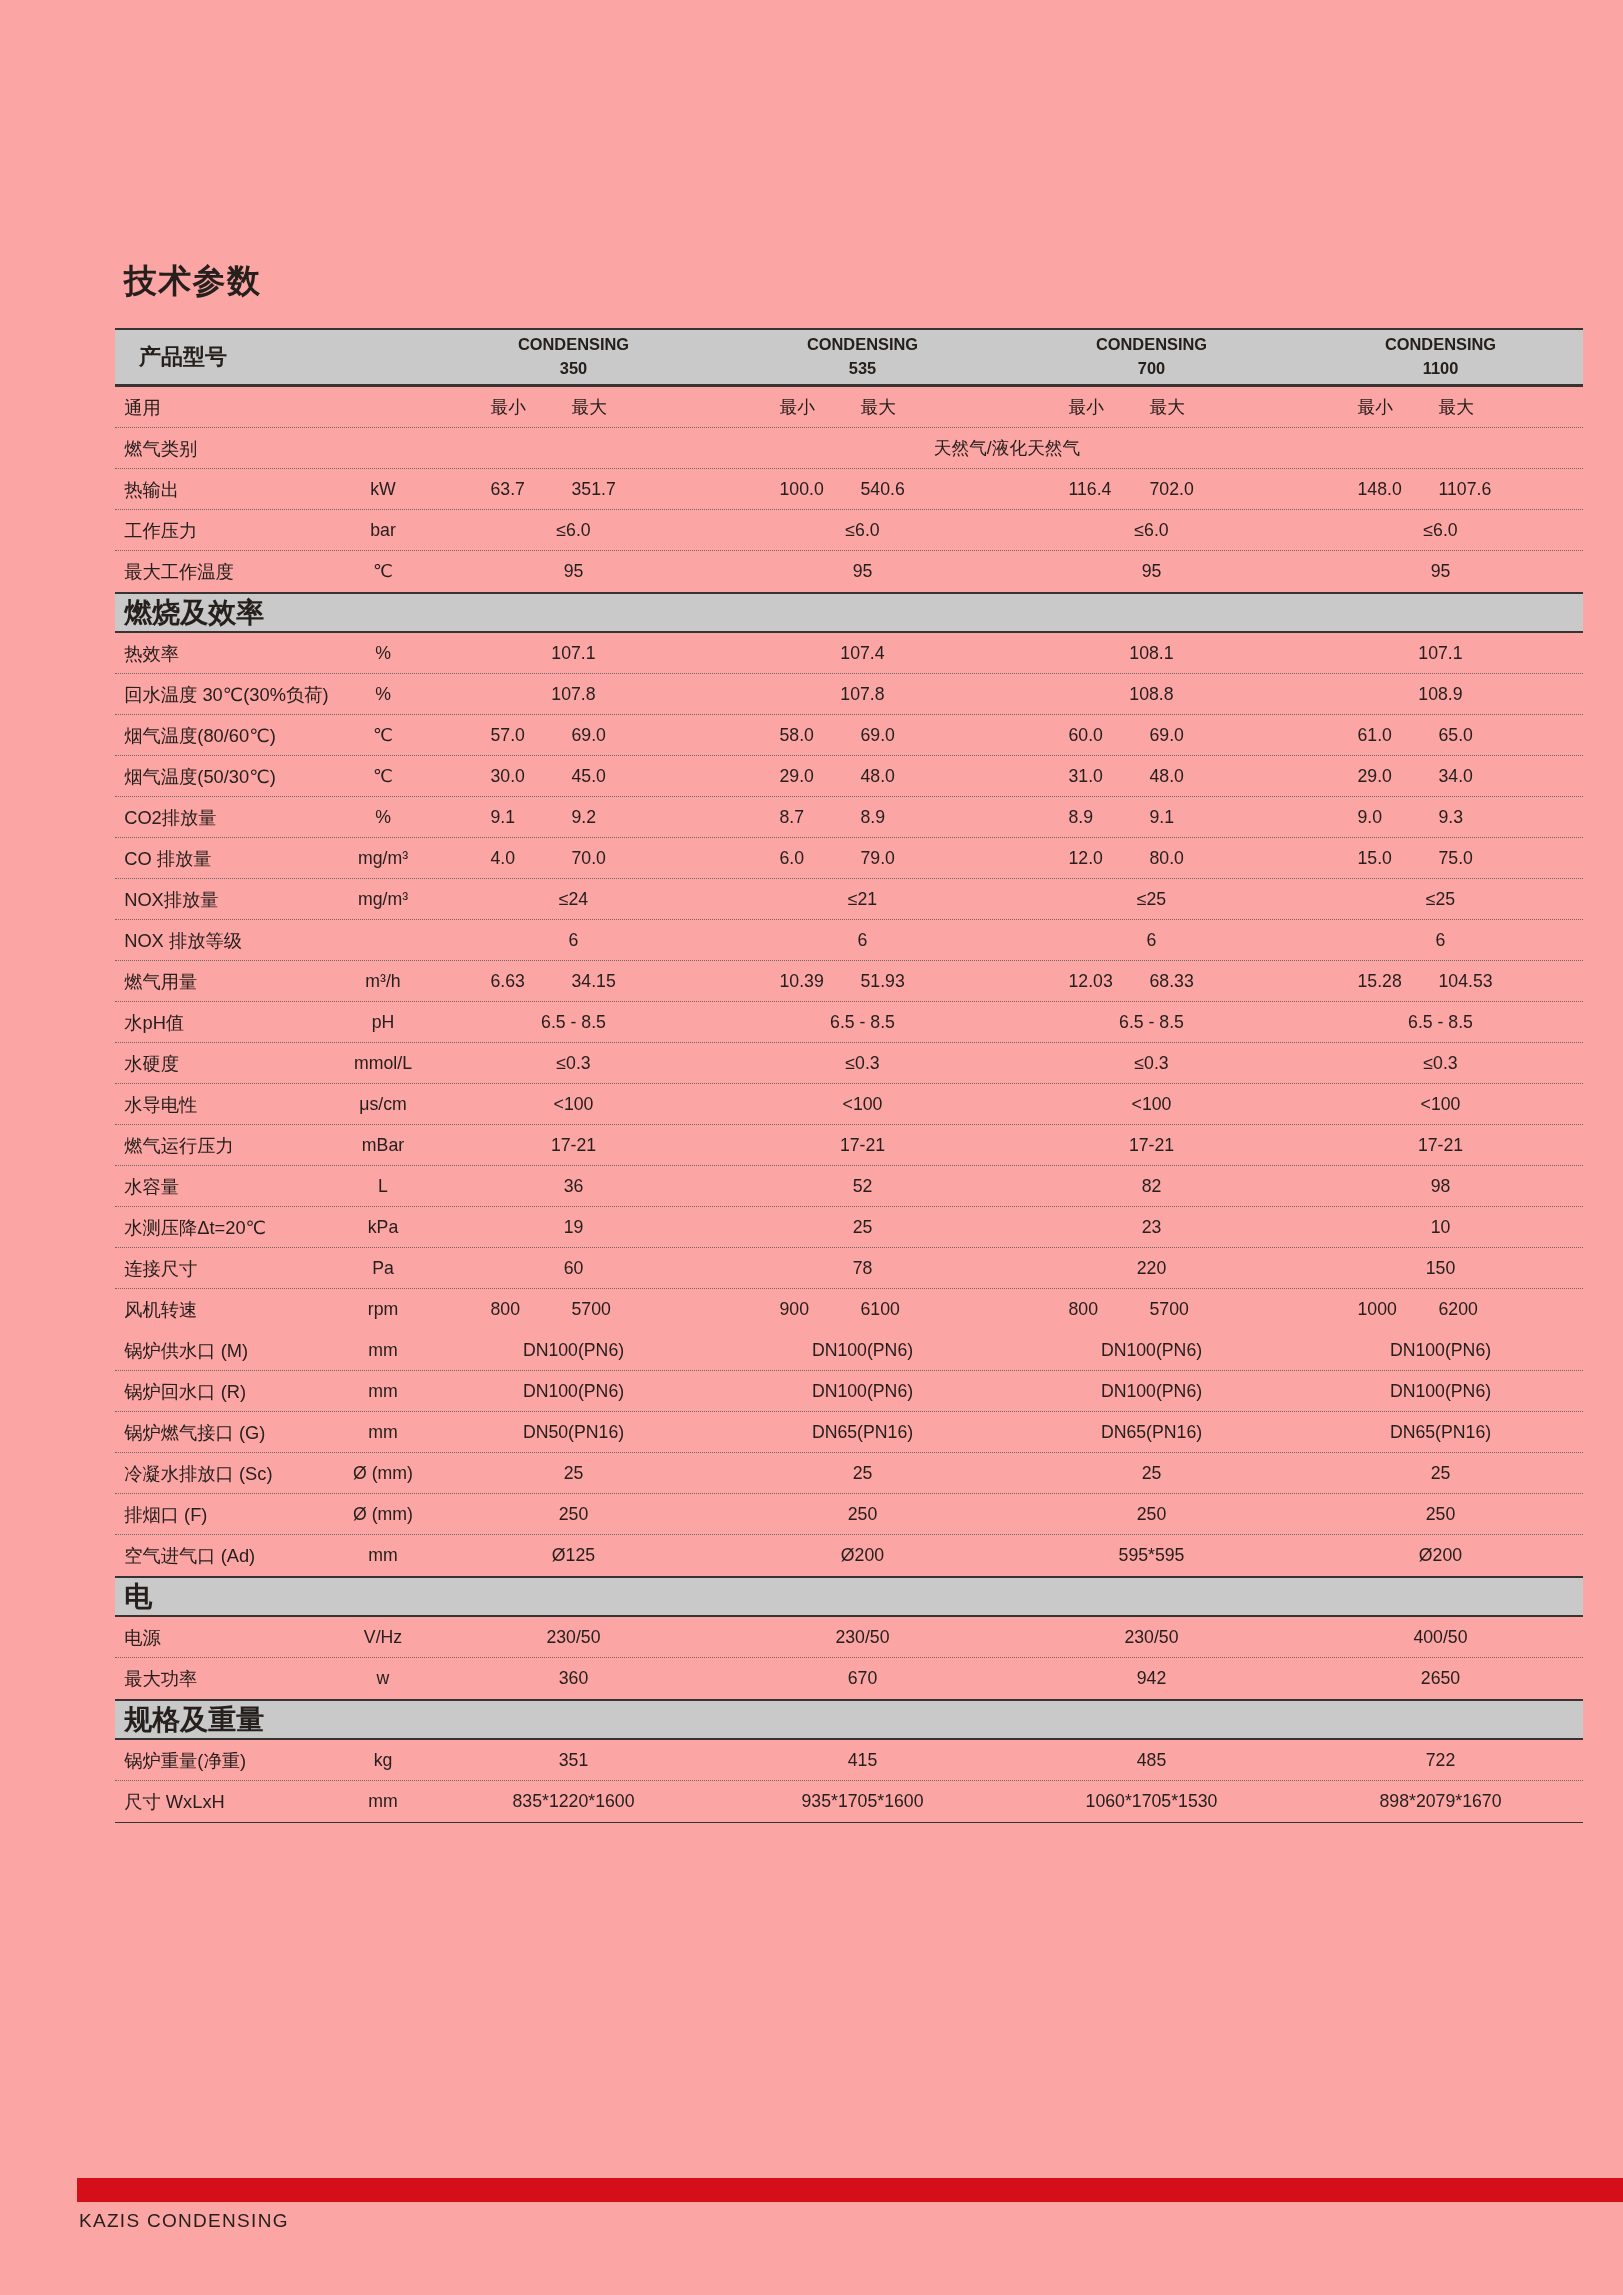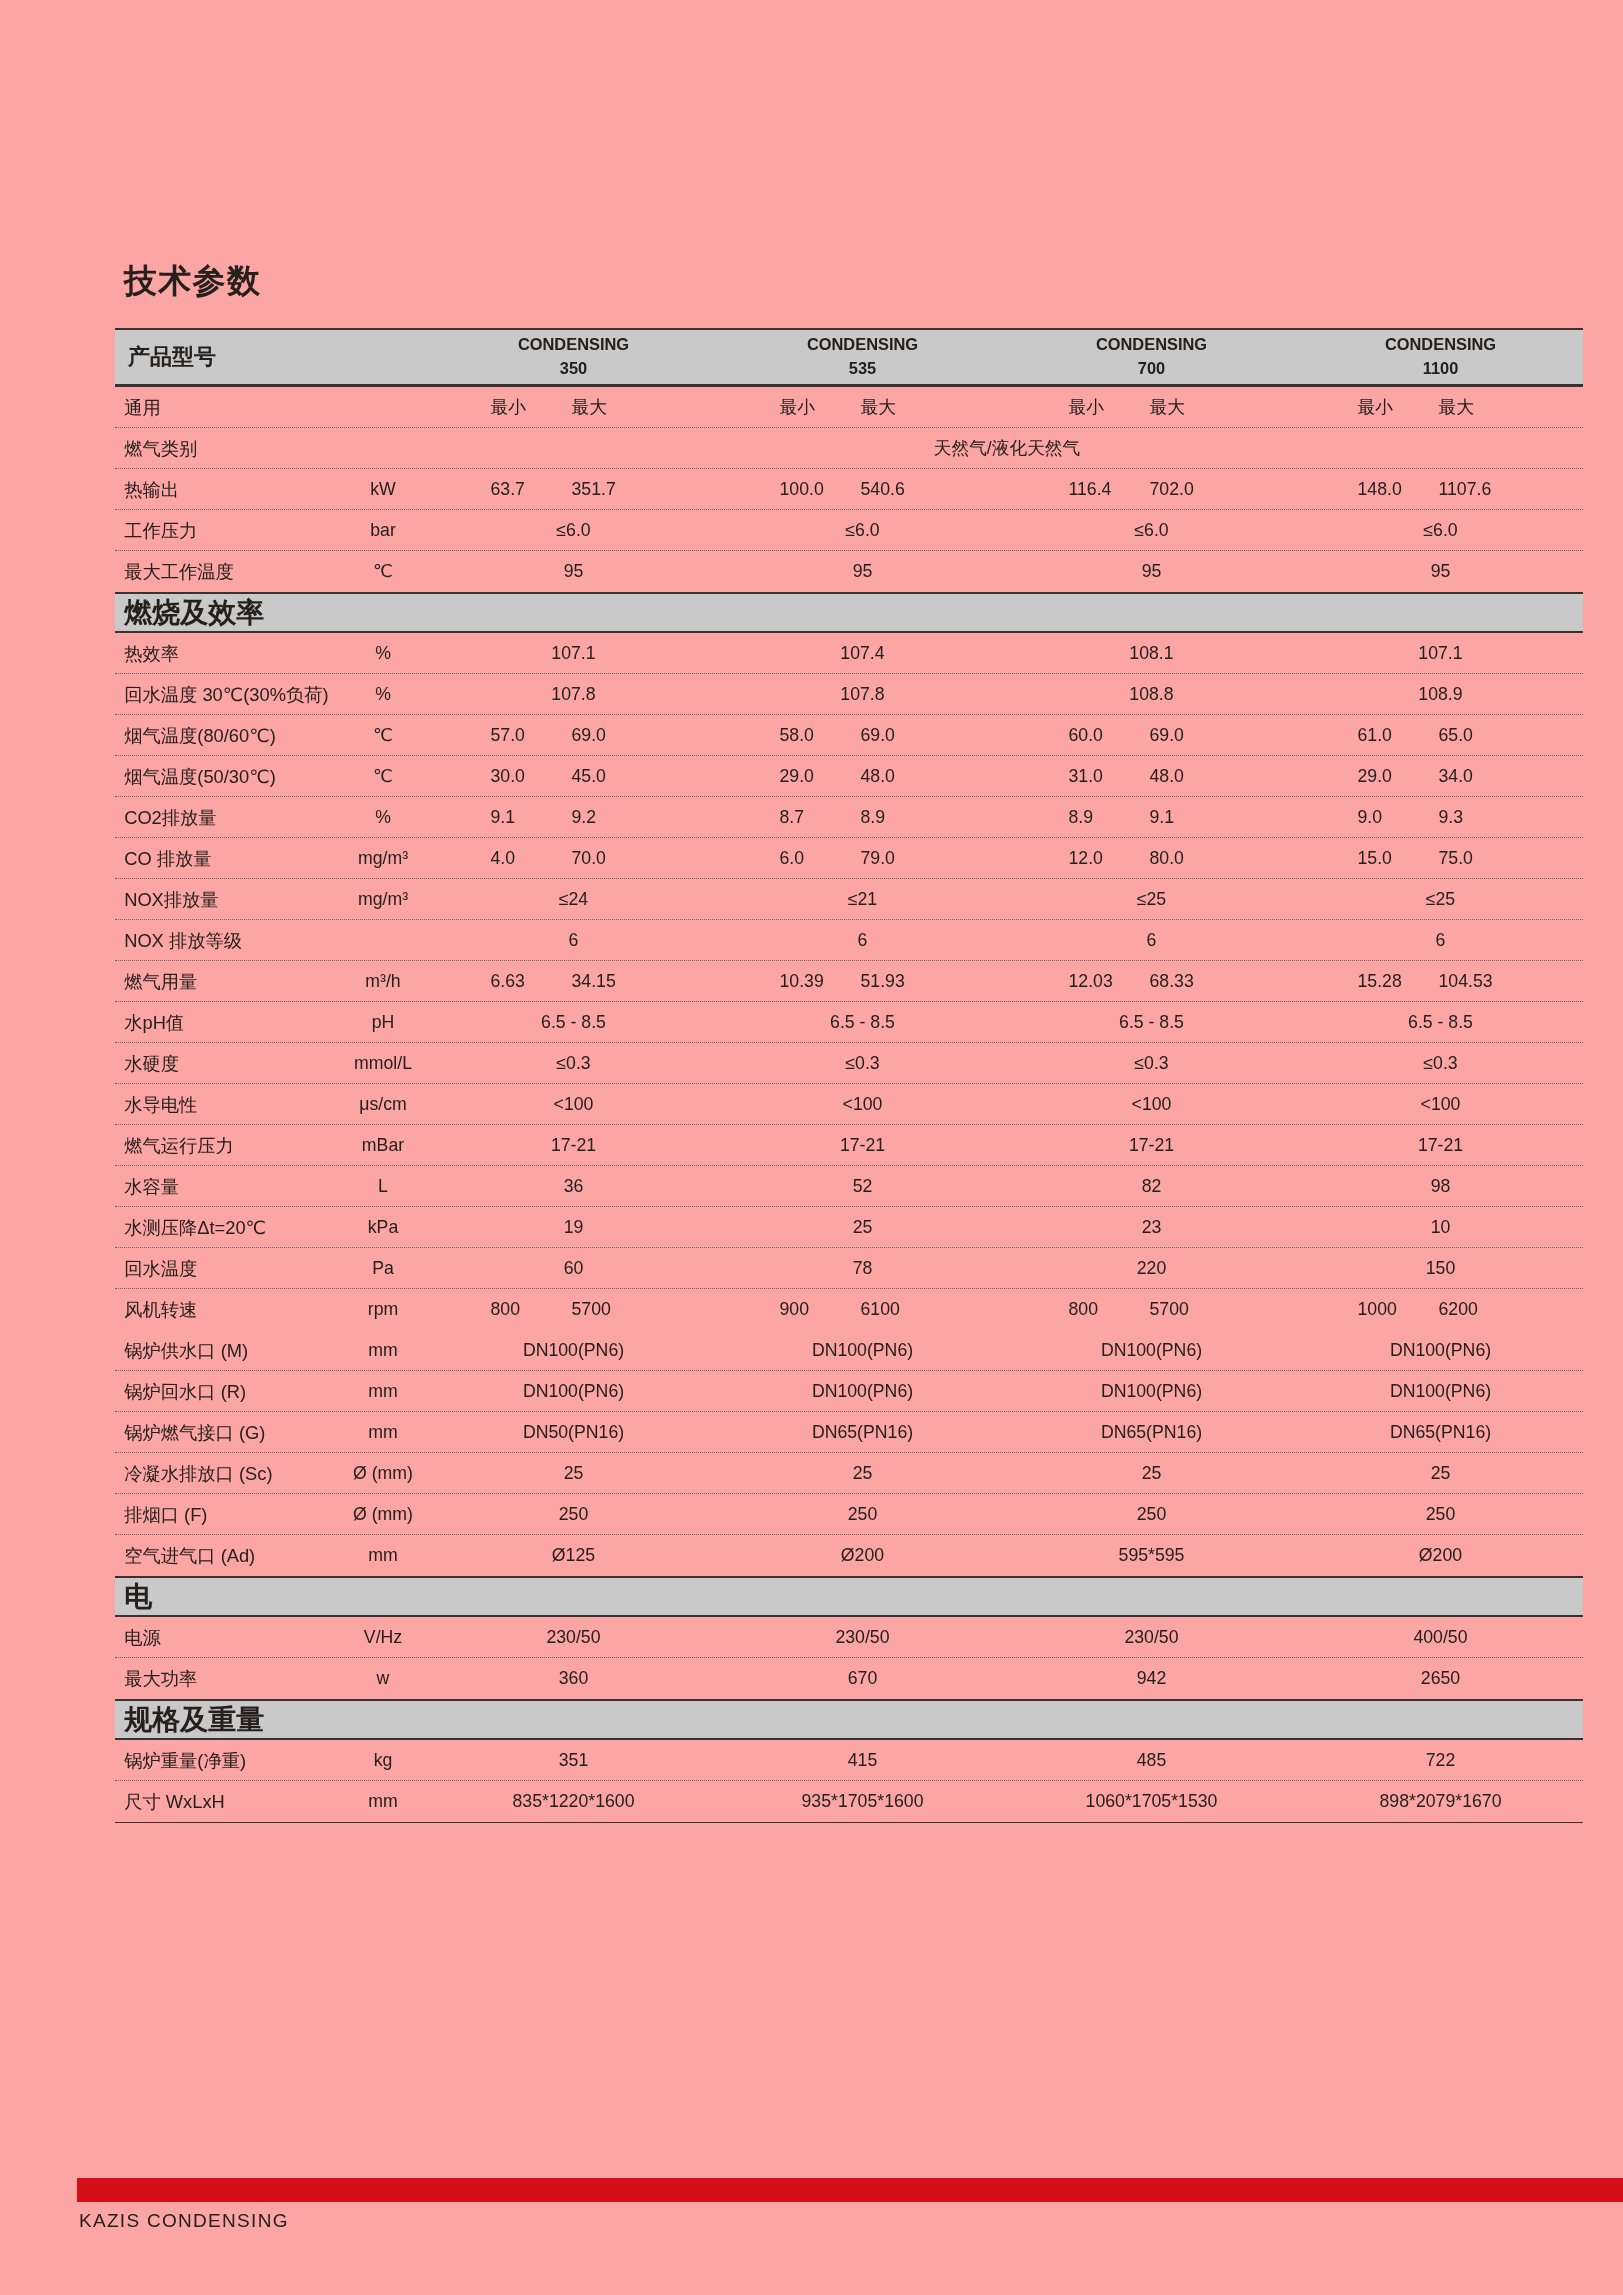--- a/index.html
+++ b/index.html
@@ -43,21 +43,21 @@
     box-sizing:border-box;
   }
   .thead{
     background:var(--band);
     border-bottom:3.3px solid var(--line);
     height:57px;
   }
   .thead .label{
     font-size:22px;
     font-weight:bold;
-    padding-left:13px;
+    padding-left:24px;
   }
   .model{
     text-align:center;
     font-weight:bold;
     font-size:16.4px;
     line-height:23.6px;
   }
   .row{
     height:41px;
     font-size:18.3px;
@@ -366,21 +366,21 @@
         </div>
         <div class="grid row dotted">
           <div class="label">水测压降Δt=20℃</div>
           <div class="unit">kPa</div>
           <div class="cell">19</div>
           <div class="cell">25</div>
           <div class="cell">23</div>
           <div class="cell">10</div>
         </div>
         <div class="grid row dotted">
-          <div class="label">回水温度</div>
+          <div class="label">连接尺寸</div>
           <div class="unit">Pa</div>
           <div class="cell">60</div>
           <div class="cell">78</div>
           <div class="cell">220</div>
           <div class="cell">150</div>
         </div>
         <div class="grid row">
           <div class="label">风机转速</div>
           <div class="unit">rpm</div>
           <div class="pair">

